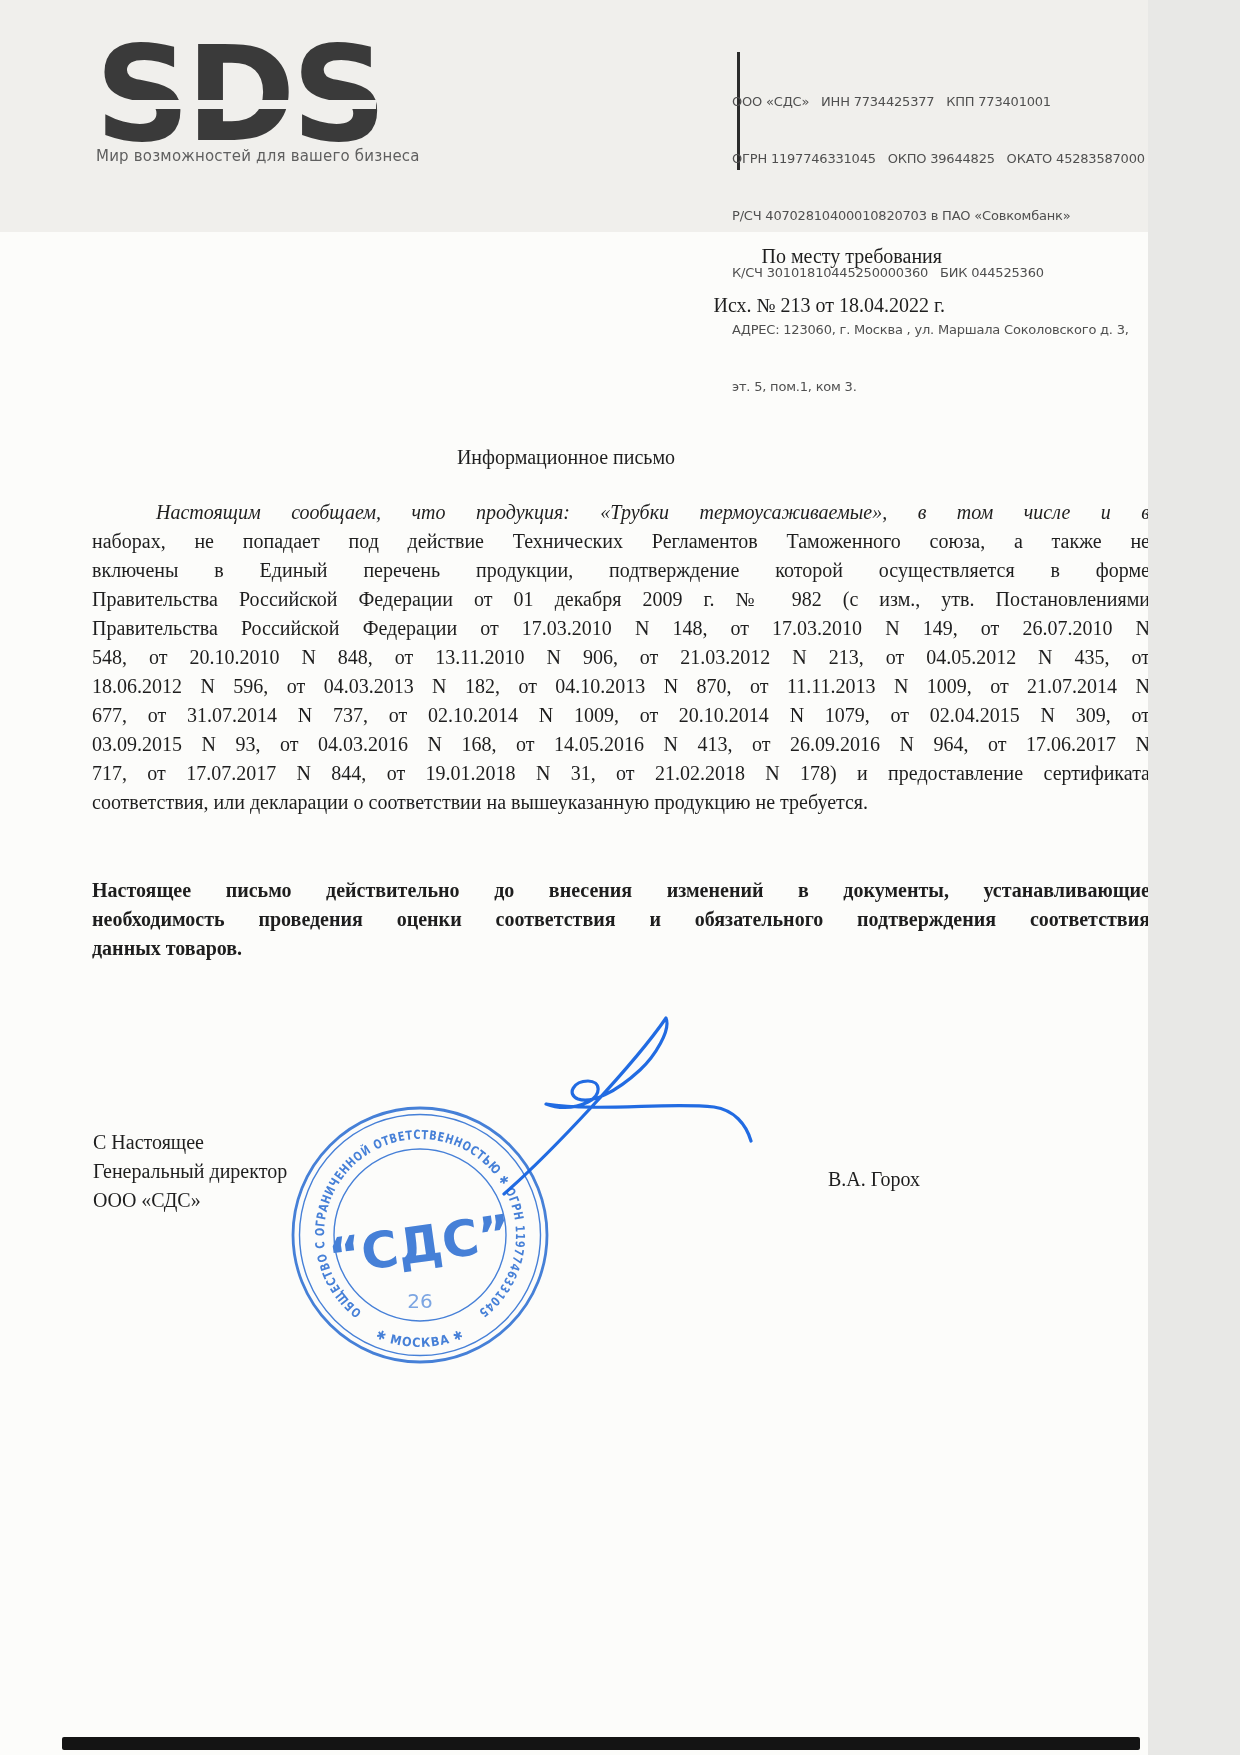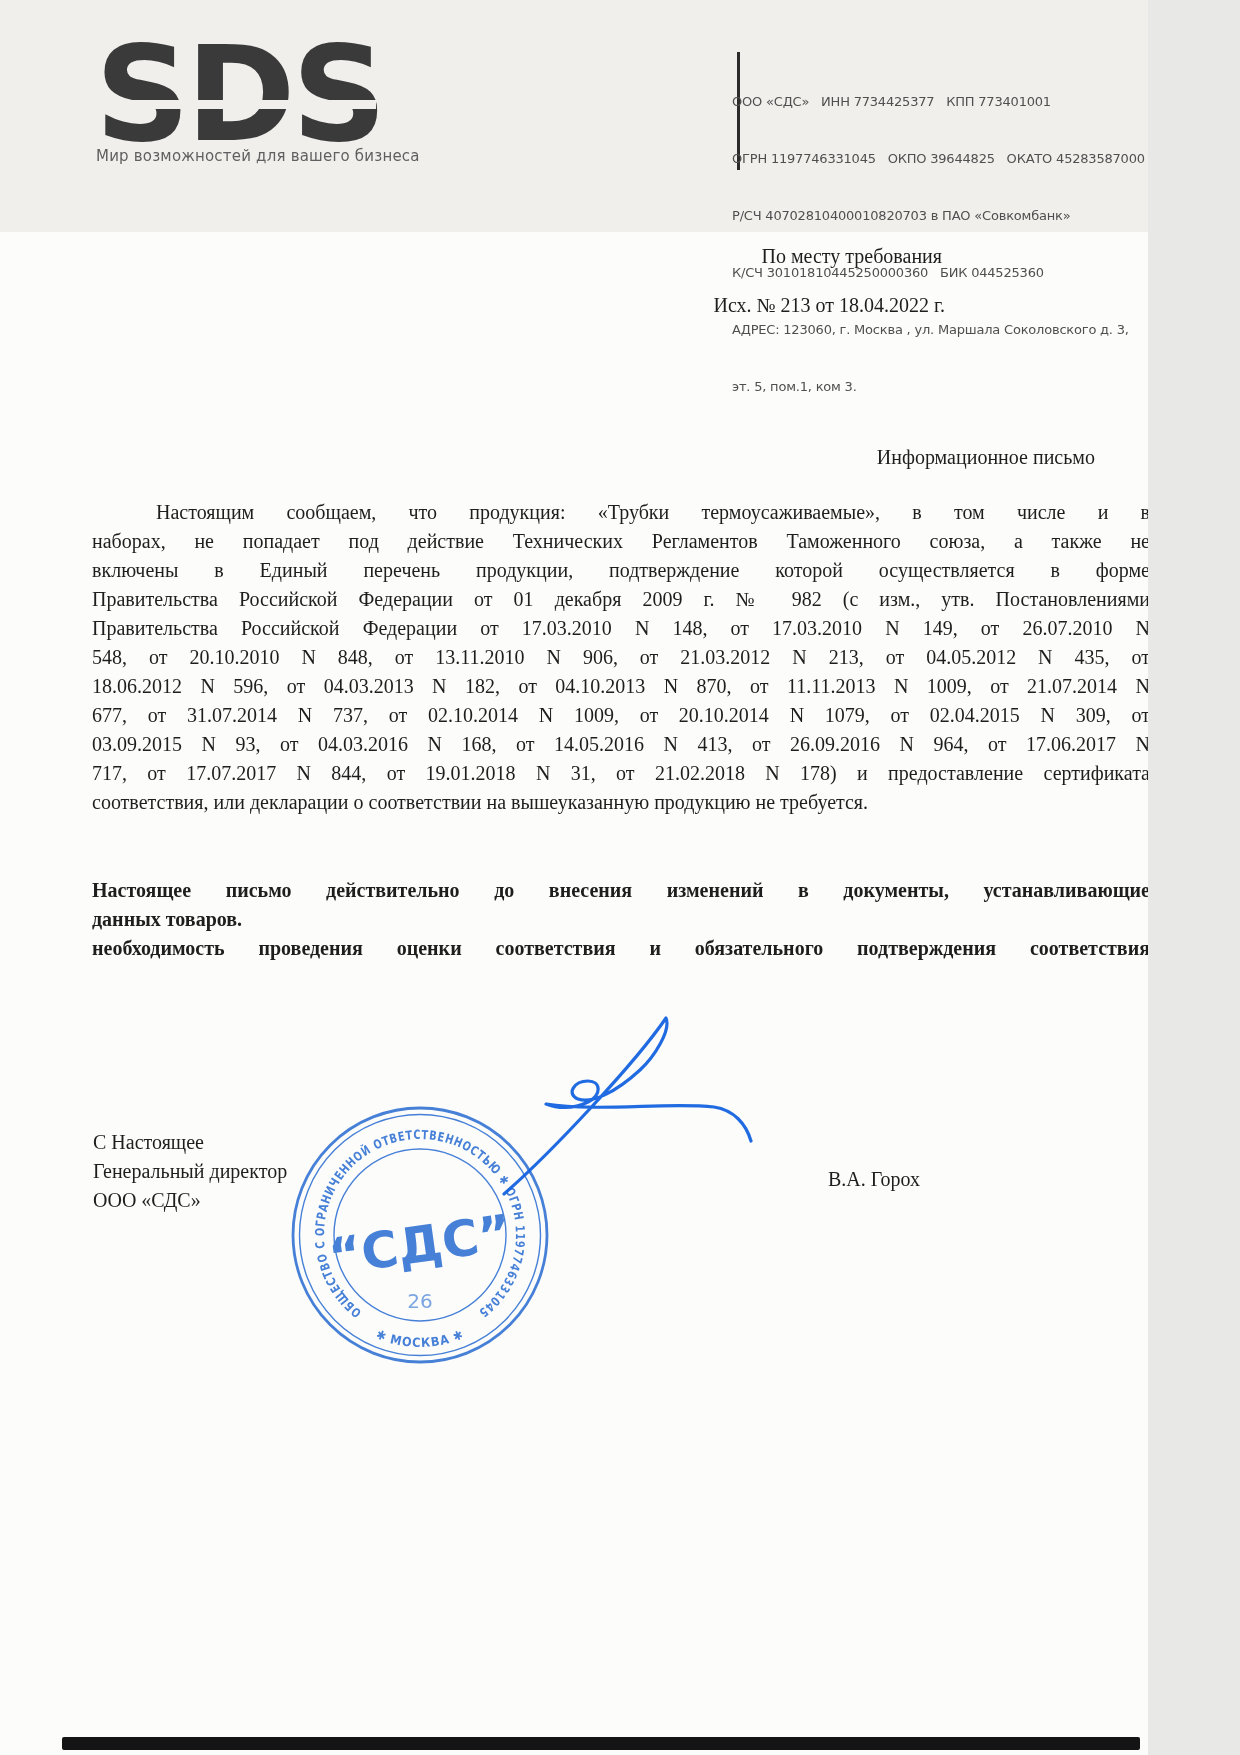--- a/index.html
+++ b/index.html
@@ -40,30 +40,30 @@
     position:absolute;left:732px;top:54px;
     font-family:"DejaVu Sans", sans-serif;
     font-size:13px;line-height:19px;color:#4f4f4f;
     letter-spacing:-.2px;white-space:pre;
   }
   
   .recipient{position:absolute;right:206px;top:245px;font-size:20px;text-align:center;}
   .reference{position:absolute;right:203px;top:294px;font-size:20px;}
   .title{
     position:absolute;left:92px;top:446px;width:1058px;
-    text-align:right;font-size:20px;
+    text-align:center;font-size:20px;
     transform:translateX(-55px);
   }
   
   .para{position:absolute;left:92px;width:1058px;font-size:20px;line-height:29px;}
   .p1{top:498px;}
   .p2{top:876px;font-weight:bold;}
   .jline{text-align:justify;text-align-last:justify;height:29px;overflow:hidden;}
   .jlast{text-align-last:left;}
-  .indent{padding-left:64px;}
+  .indent{padding-left:64px;font-style:italic;}
   
   .sign-block{position:absolute;left:93px;top:1128px;font-size:20px;line-height:29px;}
   .sign-name{position:absolute;left:828px;top:1168px;font-size:20px;}
   .stamp-svg{position:absolute;left:270px;top:990px;width:520px;height:390px;}
   
   .bottom-bar{
     position:absolute;left:62px;top:1737px;width:1078px;height:13px;
     background:#141414;border-radius:2px;
   }
 </style>
@@ -101,22 +101,22 @@
     <div class="jline">548, от 20.10.2010 N 848, от 13.11.2010 N 906, от 21.03.2012 N 213, от 04.05.2012 N 435, от</div>
     <div class="jline">18.06.2012 N 596, от 04.03.2013 N 182, от 04.10.2013 N 870, от 11.11.2013 N 1009, от 21.07.2014 N</div>
     <div class="jline">677, от 31.07.2014 N 737, от 02.10.2014 N 1009, от 20.10.2014 N 1079, от 02.04.2015 N 309, от</div>
     <div class="jline">03.09.2015 N 93, от 04.03.2016 N 168, от 14.05.2016 N 413, от 26.09.2016 N 964, от 17.06.2017 N</div>
     <div class="jline">717, от 17.07.2017 N 844, от 19.01.2018 N 31, от 21.02.2018 N 178) и предоставление сертификата</div>
     <div class="jline jlast">соответствия, или декларации о соответствии на вышеуказанную продукцию не требуется.</div>
   </div>
 
   <div class="para p2">
     <div class="jline">Настоящее письмо действительно до внесения изменений в документы, устанавливающие</div>
+    <div class="jline">необходимость проведения оценки соответствия и обязательного подтверждения соответствия</div>
     <div class="jline jlast">данных товаров.</div>
-    <div class="jline">необходимость проведения оценки соответствия и обязательного подтверждения соответствия</div>
   </div>
 
   <div class="sign-block">
     <div>С Настоящее</div>
     <div>Генеральный директор</div>
     <div>ООО «СДС»</div>
   </div>
 
   <div class="sign-name">В.А. Горох</div>
 

